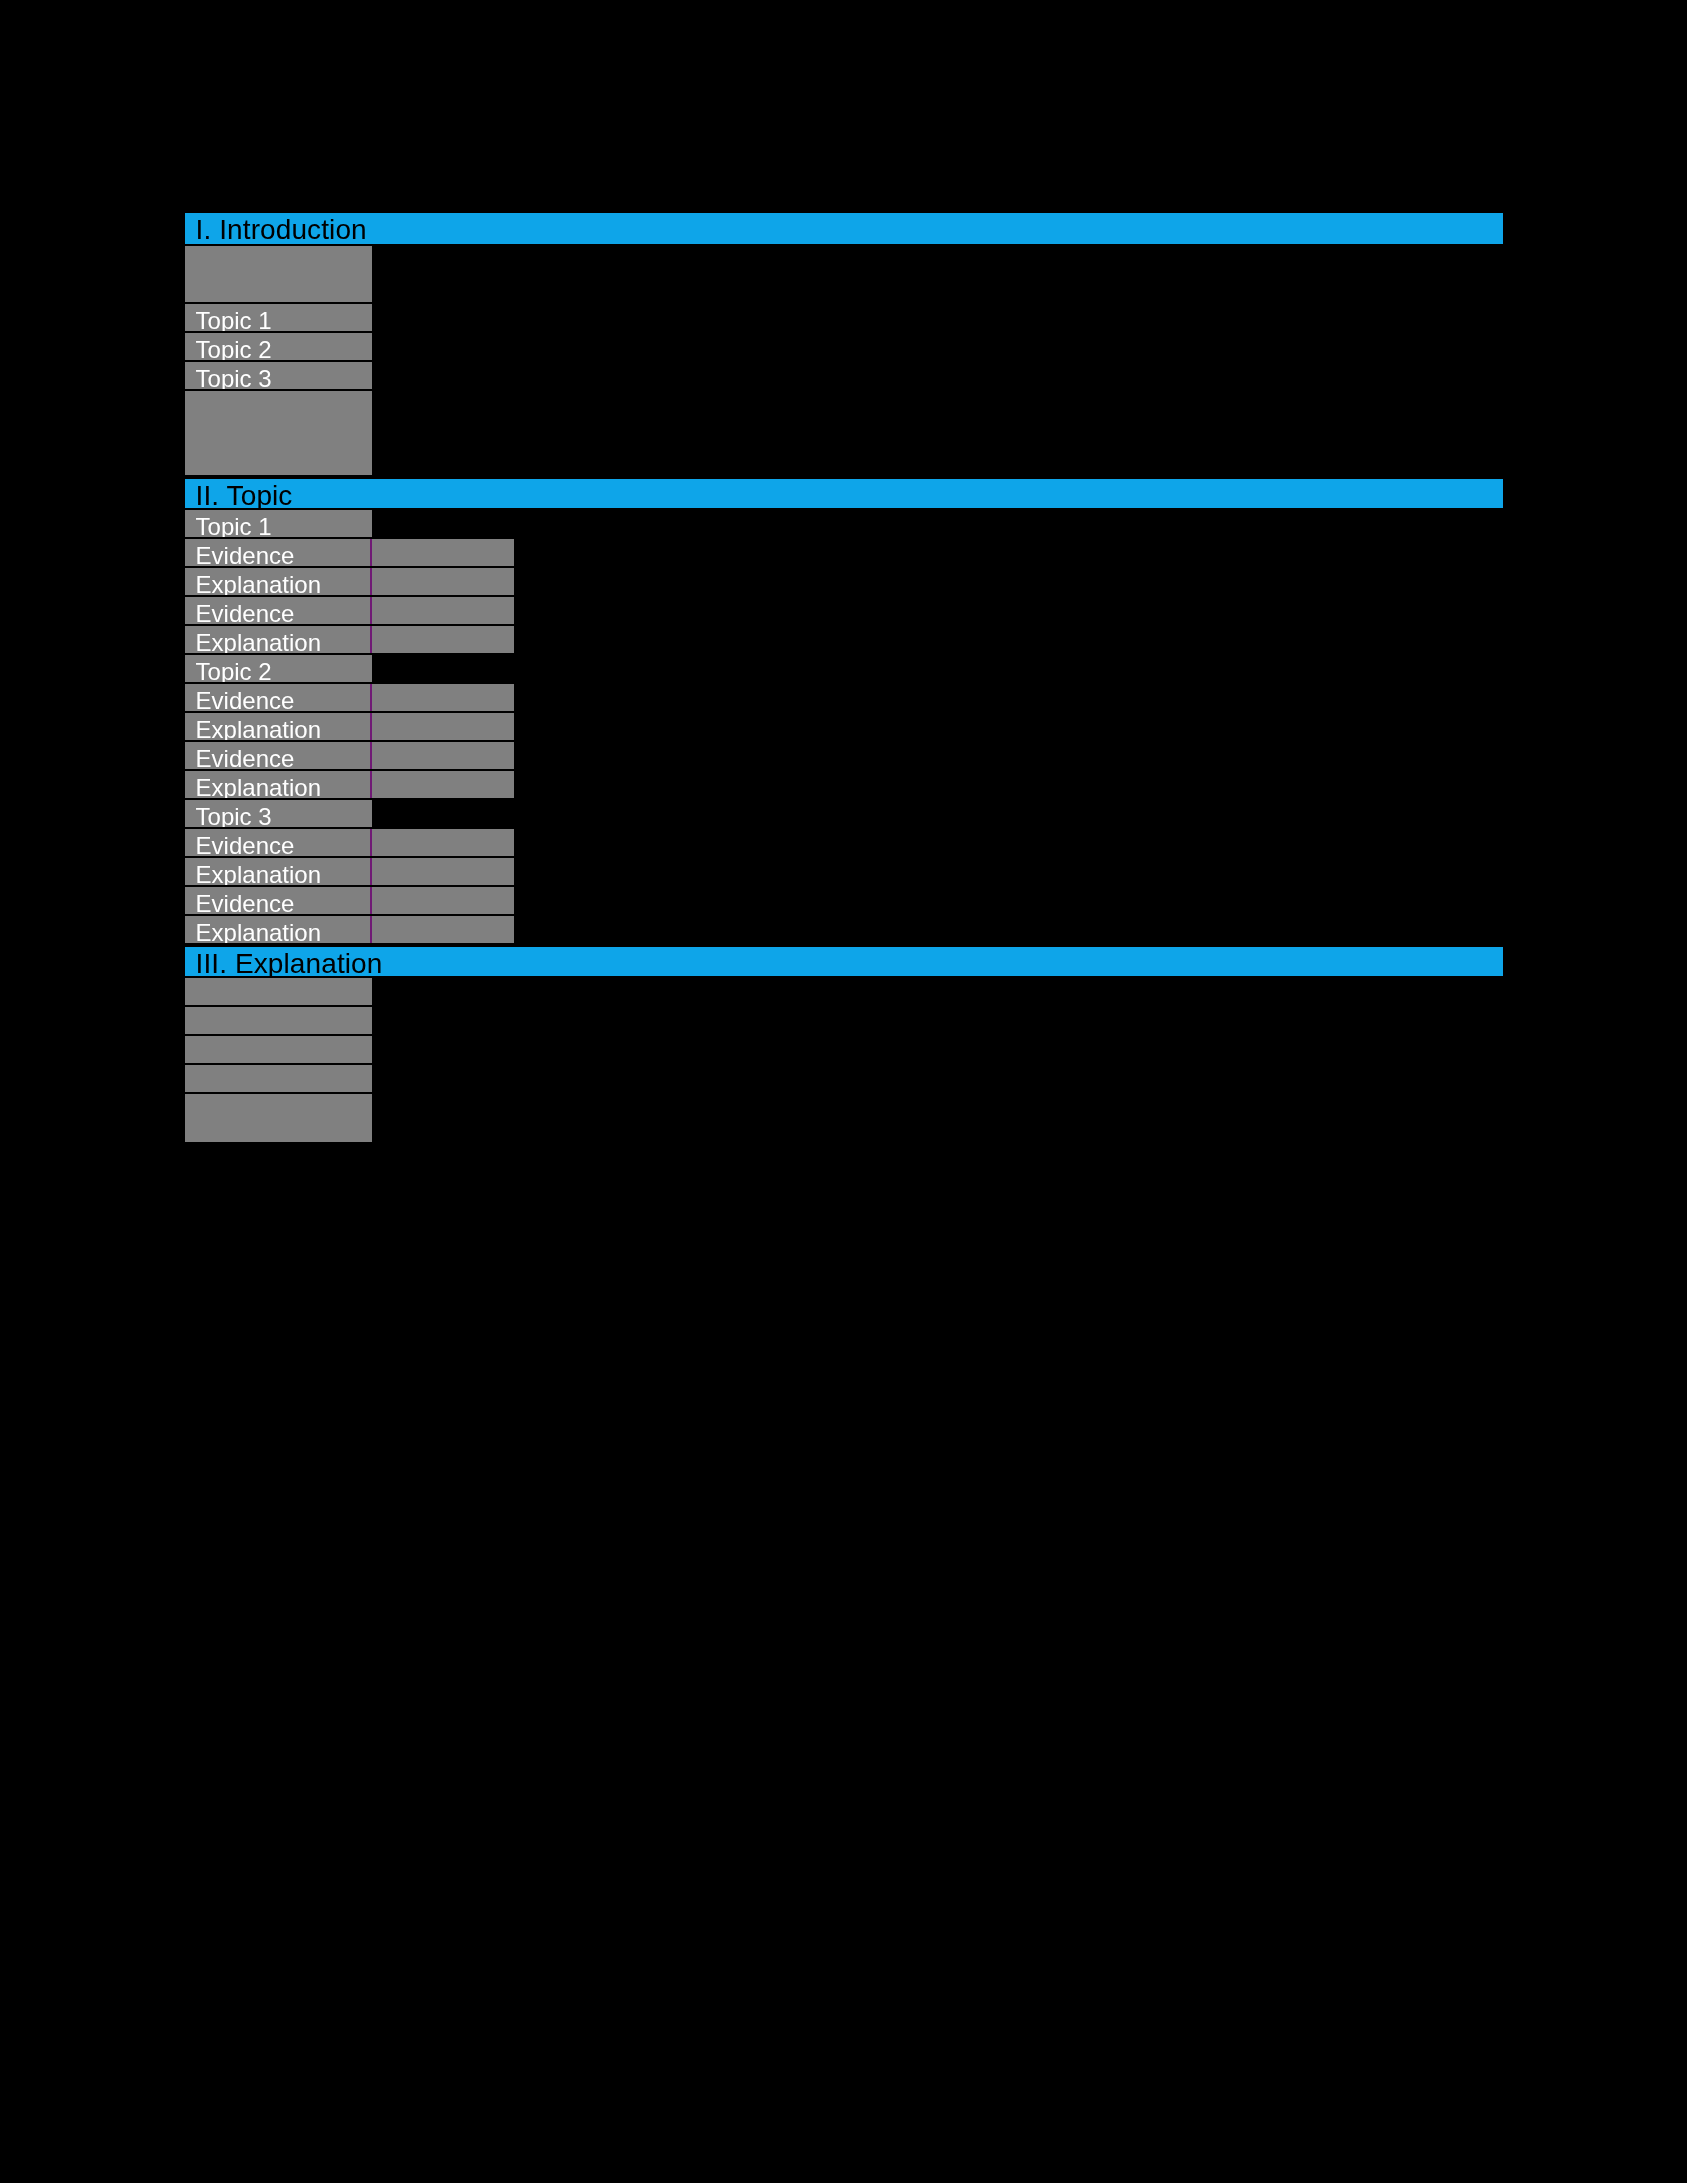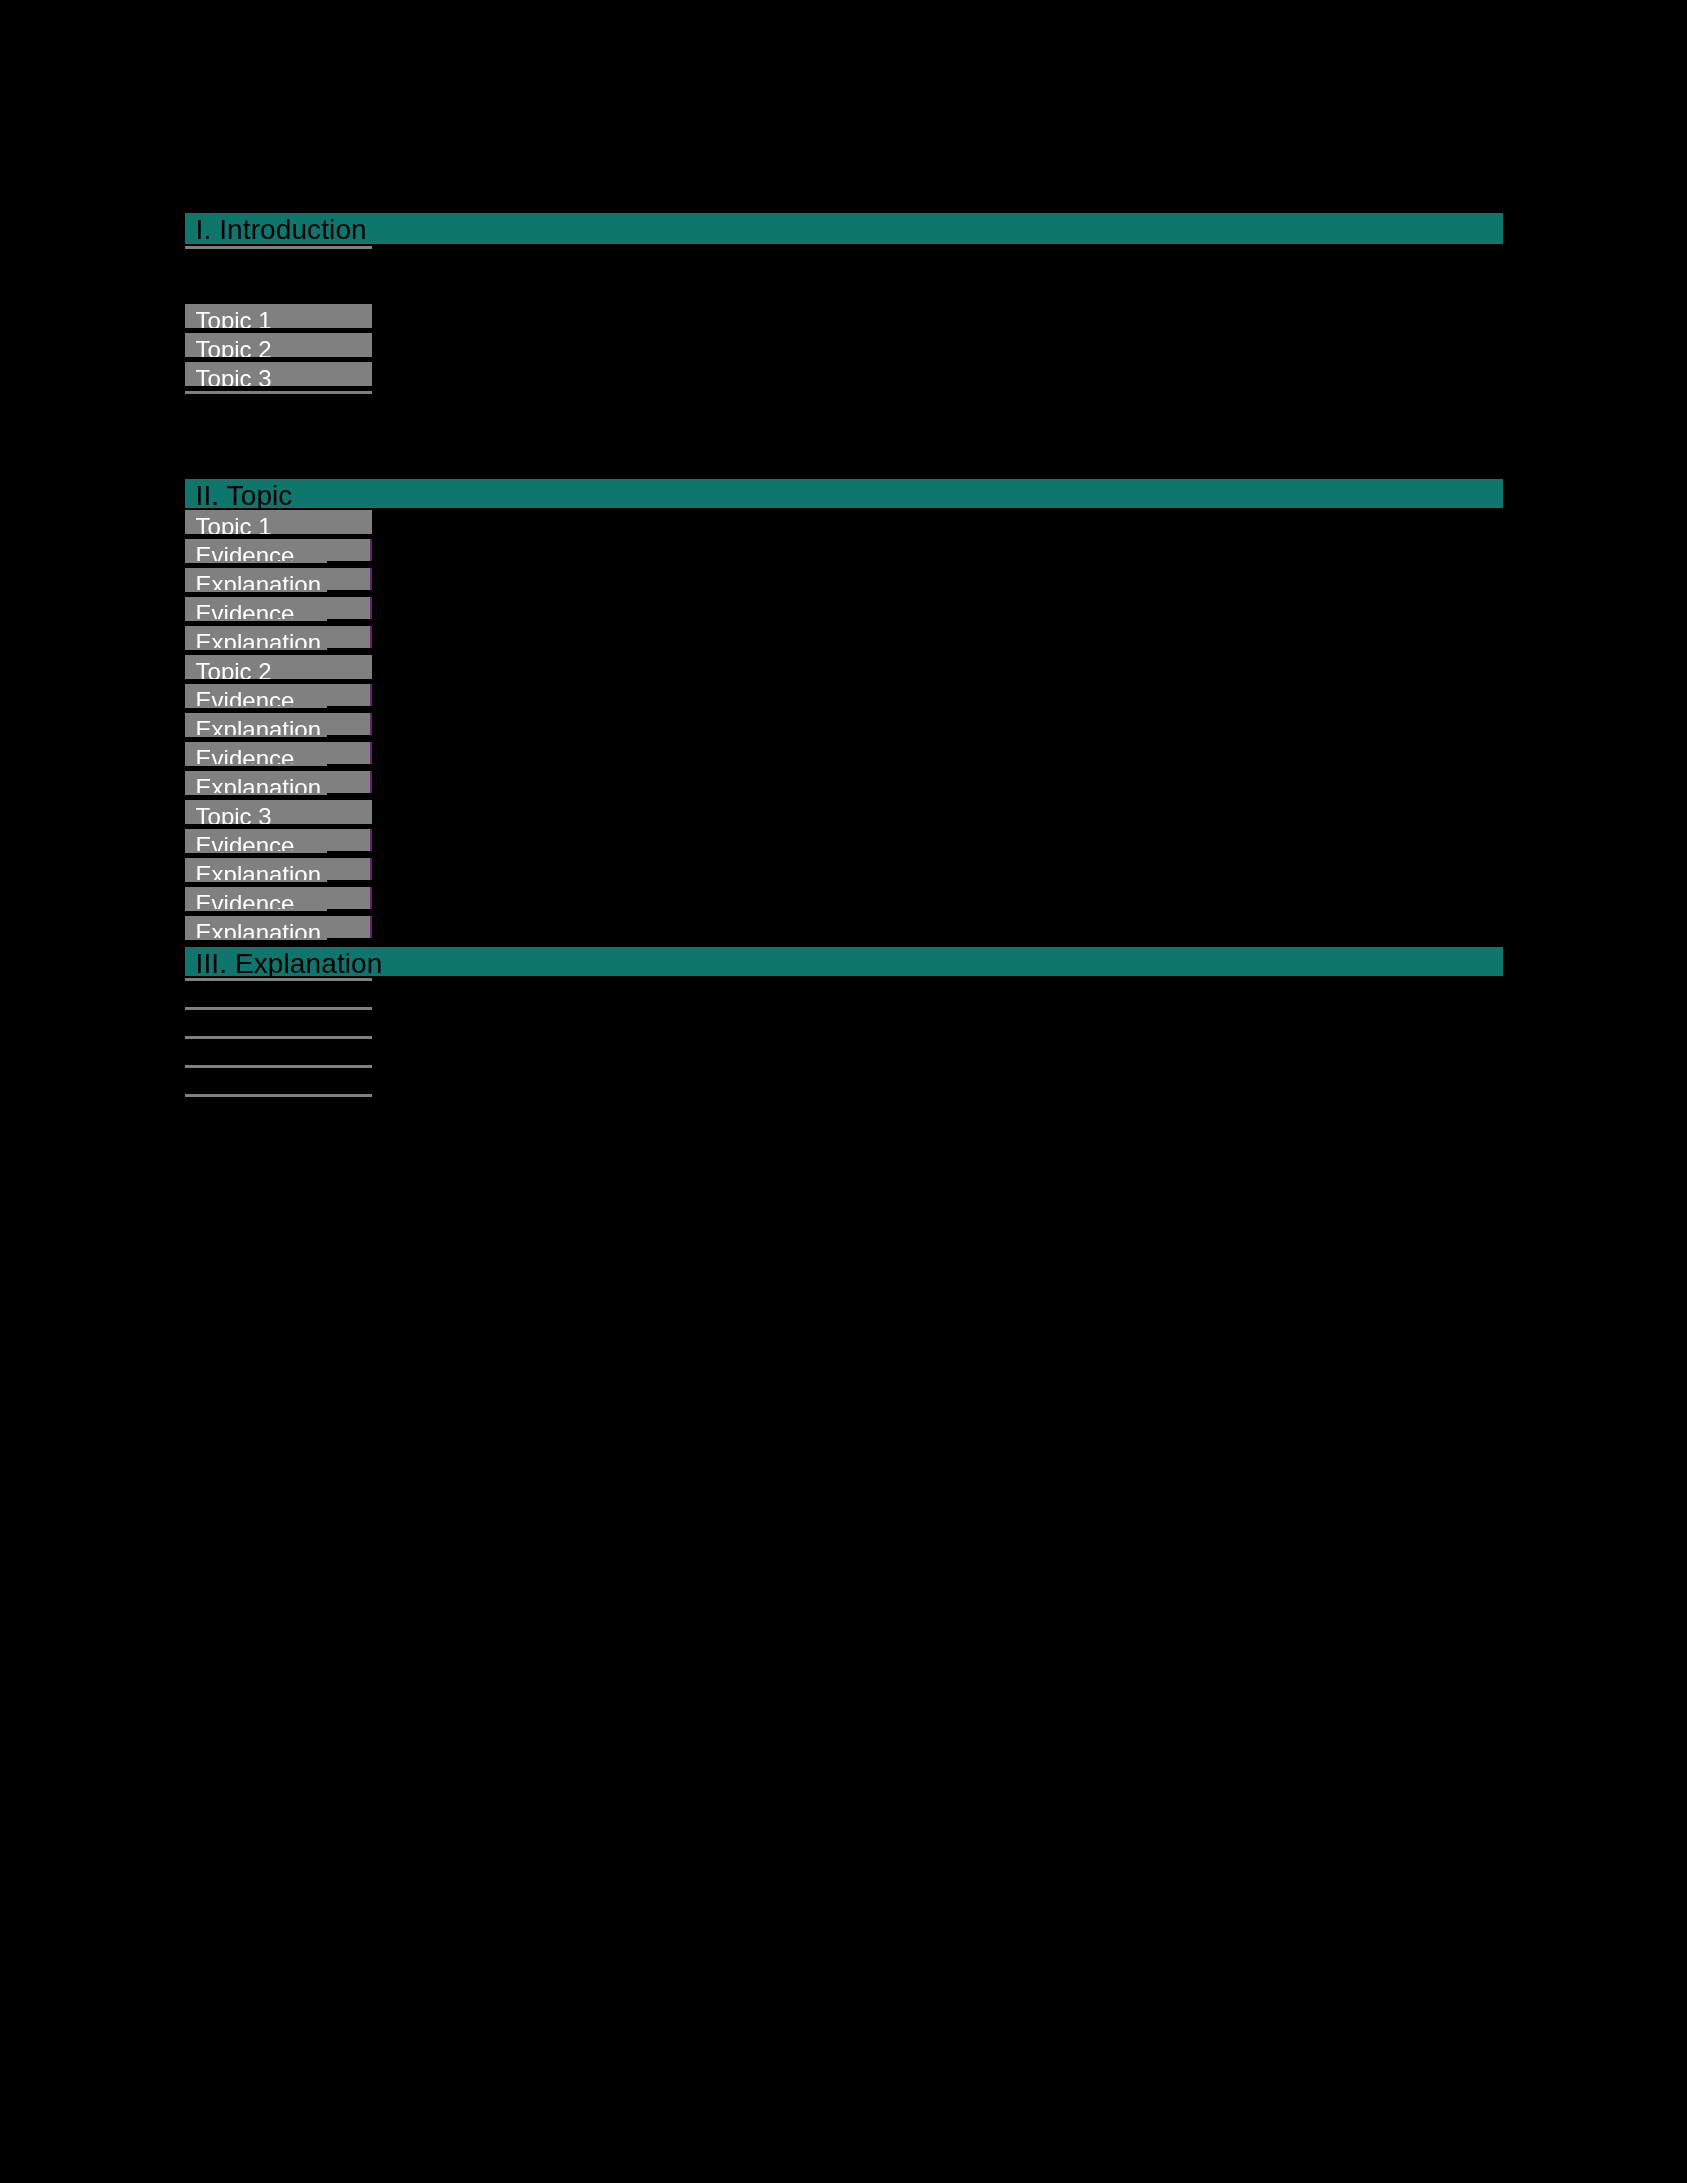--- a/index.html
+++ b/index.html
@@ -17,21 +17,21 @@
 
   #outline-root {
     position: absolute;
     left: 185px;
     top: 213px;
     width: 1318px;
   }
 
   
   .section-header {
-    background: #0f766e;
+    background: #0ea5e9;
     color: #000000;
     height: 33px;
     line-height: 33px;
     font-size: 28px;
     font-weight: 400;
     padding-left: 10.6px;
     box-sizing: border-box;
     border-top: 2px solid #000000;
     border-bottom: 2px solid #000000;
     letter-spacing: 0.1px;
@@ -39,21 +39,20 @@
     overflow: hidden;
   }
   .section-header.first { border-top: none; }
 
   
   .row {
     display: flex;
     align-items: stretch;
     border-bottom: 2px solid #000000;
     box-sizing: border-box;
-    flex-direction: column;
   }
   .cell {
     background: #808080;
     color: #FFFFFF;
     font-size: 24px;
     font-weight: 400;
     box-sizing: border-box;
     padding-left: 10.6px;
     padding-top: 2.6px;
     white-space: nowrap;

